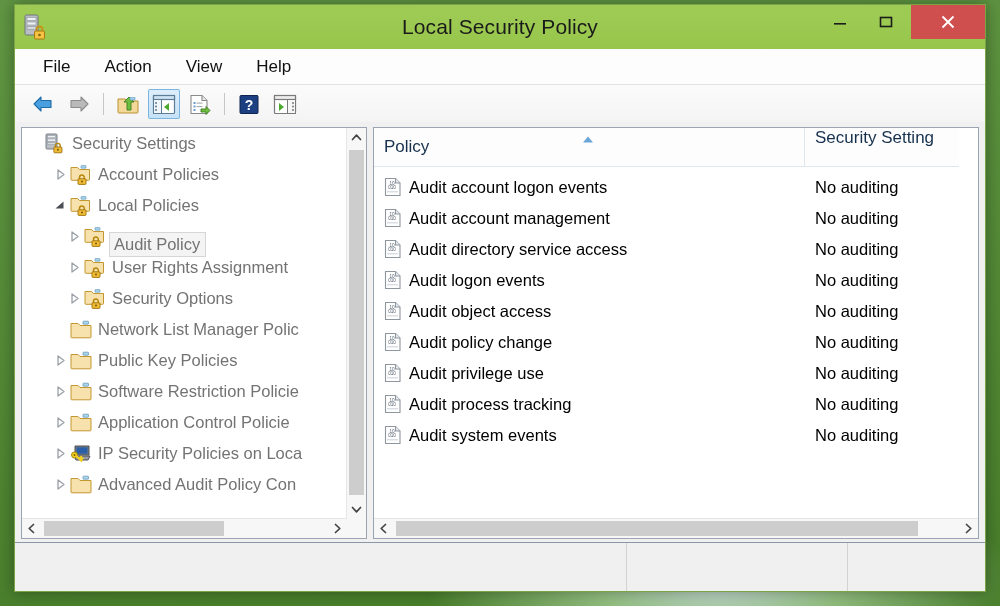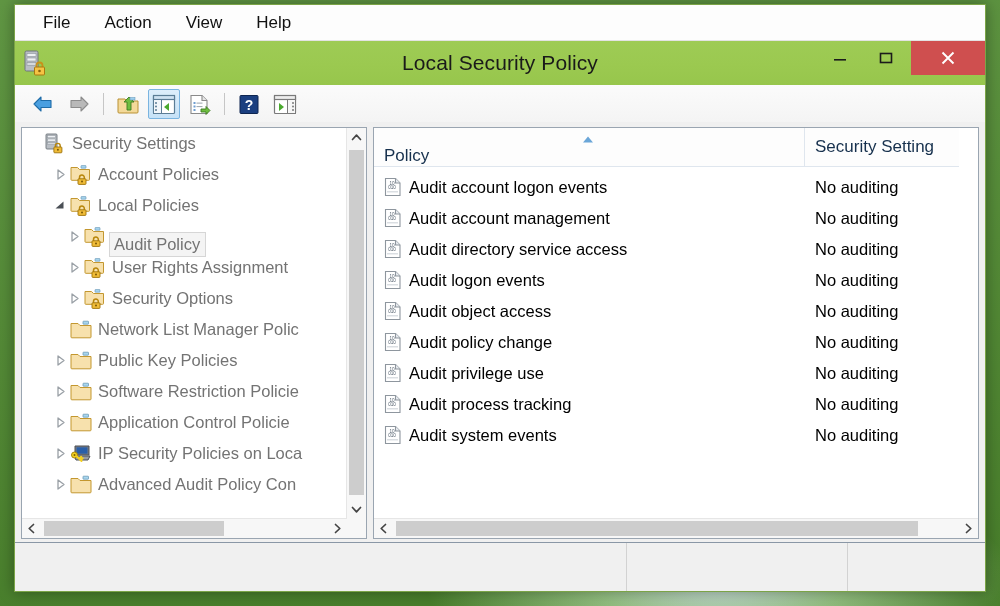--- a/index.html
+++ b/index.html
@@ -169,25 +169,25 @@
     height: 38px;
     background: #fdfdfd;
     border-bottom: 1px solid #dfe6ee;
     display: flex;
   }
   .col-policy {
     width: 431px;
     box-sizing: border-box;
     border-right: 1px solid #dfe6ee;
     position: relative;
-    display: flex; align-items: flex-end;
+    display: flex; align-items: center;
   }
   .col-setting {
     flex: 1;
-    display: flex; align-items: center;
+    display: flex; 
   }
   .col-title {
     font-size: 17px;
     color: #16304d;
     padding-left: 10px;
   }
   #sort-caret {
     position: absolute;
     left: 207px; top: 2px;
   }
@@ -270,27 +270,20 @@
     display: flex;
   }
   #sb-1 { flex: 0 0 611px; }
   #sb-2 { flex: 0 0 220px; border-left: 1px solid #d2d2d2; }
   #sb-3 { flex: 1; border-left: 1px solid #d2d2d2; }
 </style>
 </head>
 <body>
 
 <div id="window">
-
-  <div id="menubar">
-    <div class="menu-item">File</div>
-    <div class="menu-item">Action</div>
-    <div class="menu-item">View</div>
-    <div class="menu-item">Help</div>
-  </div>
 
   <div id="titlebar">
     <div id="title-icon">
       <svg width="26" height="28" viewBox="0 0 26 28">
         <rect x="2" y="2" width="13" height="20" rx="1.5" fill="#b9bec4" stroke="#6e757c" stroke-width="1"></rect>
         <rect x="4" y="4.5" width="9" height="3" fill="#eef1f4" stroke="#8d949b" stroke-width="0.6"></rect>
         <rect x="4" y="9" width="9" height="3" fill="#eef1f4" stroke="#8d949b" stroke-width="0.6"></rect>
         <rect x="4" y="13.5" width="9" height="3" fill="#d5d9de" stroke="#8d949b" stroke-width="0.6"></rect>
         <path d="M13.5 18.5v-2a3 3 0 0 1 6 0v2" fill="none" stroke="#c8921a" stroke-width="1.8"></path>
         <rect x="11.5" y="18" width="10" height="8" rx="1" fill="#f5c344" stroke="#a8780f" stroke-width="1"></rect>
@@ -309,20 +302,27 @@
           <rect x="2.5" y="2.5" width="11" height="9" fill="none" stroke="#1b1b1b" stroke-width="1.6"></rect>
         </svg>
     </div>
     <div class="winbtn" id="btn-close">
       <svg width="18" height="18" viewBox="0 0 18 18">
         <path d="M3.5 3.5 L14.5 14.5 M14.5 3.5 L3.5 14.5" stroke="#ffffff" stroke-width="1.9"></path>
       </svg>
     </div>
   </div>
 
+  <div id="menubar">
+    <div class="menu-item">File</div>
+    <div class="menu-item">Action</div>
+    <div class="menu-item">View</div>
+    <div class="menu-item">Help</div>
+  </div>
+
   <div id="toolbar">
     <div class="tb-btn">
       <svg width="24" height="20" viewBox="0 0 24 20">
         <path d="M10 3 L3 10 L10 17 L10 13.5 L20 13.5 L20 6.5 L10 6.5 Z" fill="#4a9fe0" stroke="#1f6ca8" stroke-width="1.1" stroke-linejoin="round"></path>
       </svg>
     </div>
     <div class="tb-btn">
       <svg width="24" height="20" viewBox="0 0 24 20">
         <path d="M14 3 L21 10 L14 17 L14 13.5 L4 13.5 L4 6.5 L14 6.5 Z" fill="#b9b9b9" stroke="#8c8c8c" stroke-width="1.1" stroke-linejoin="round"></path>
       </svg>

